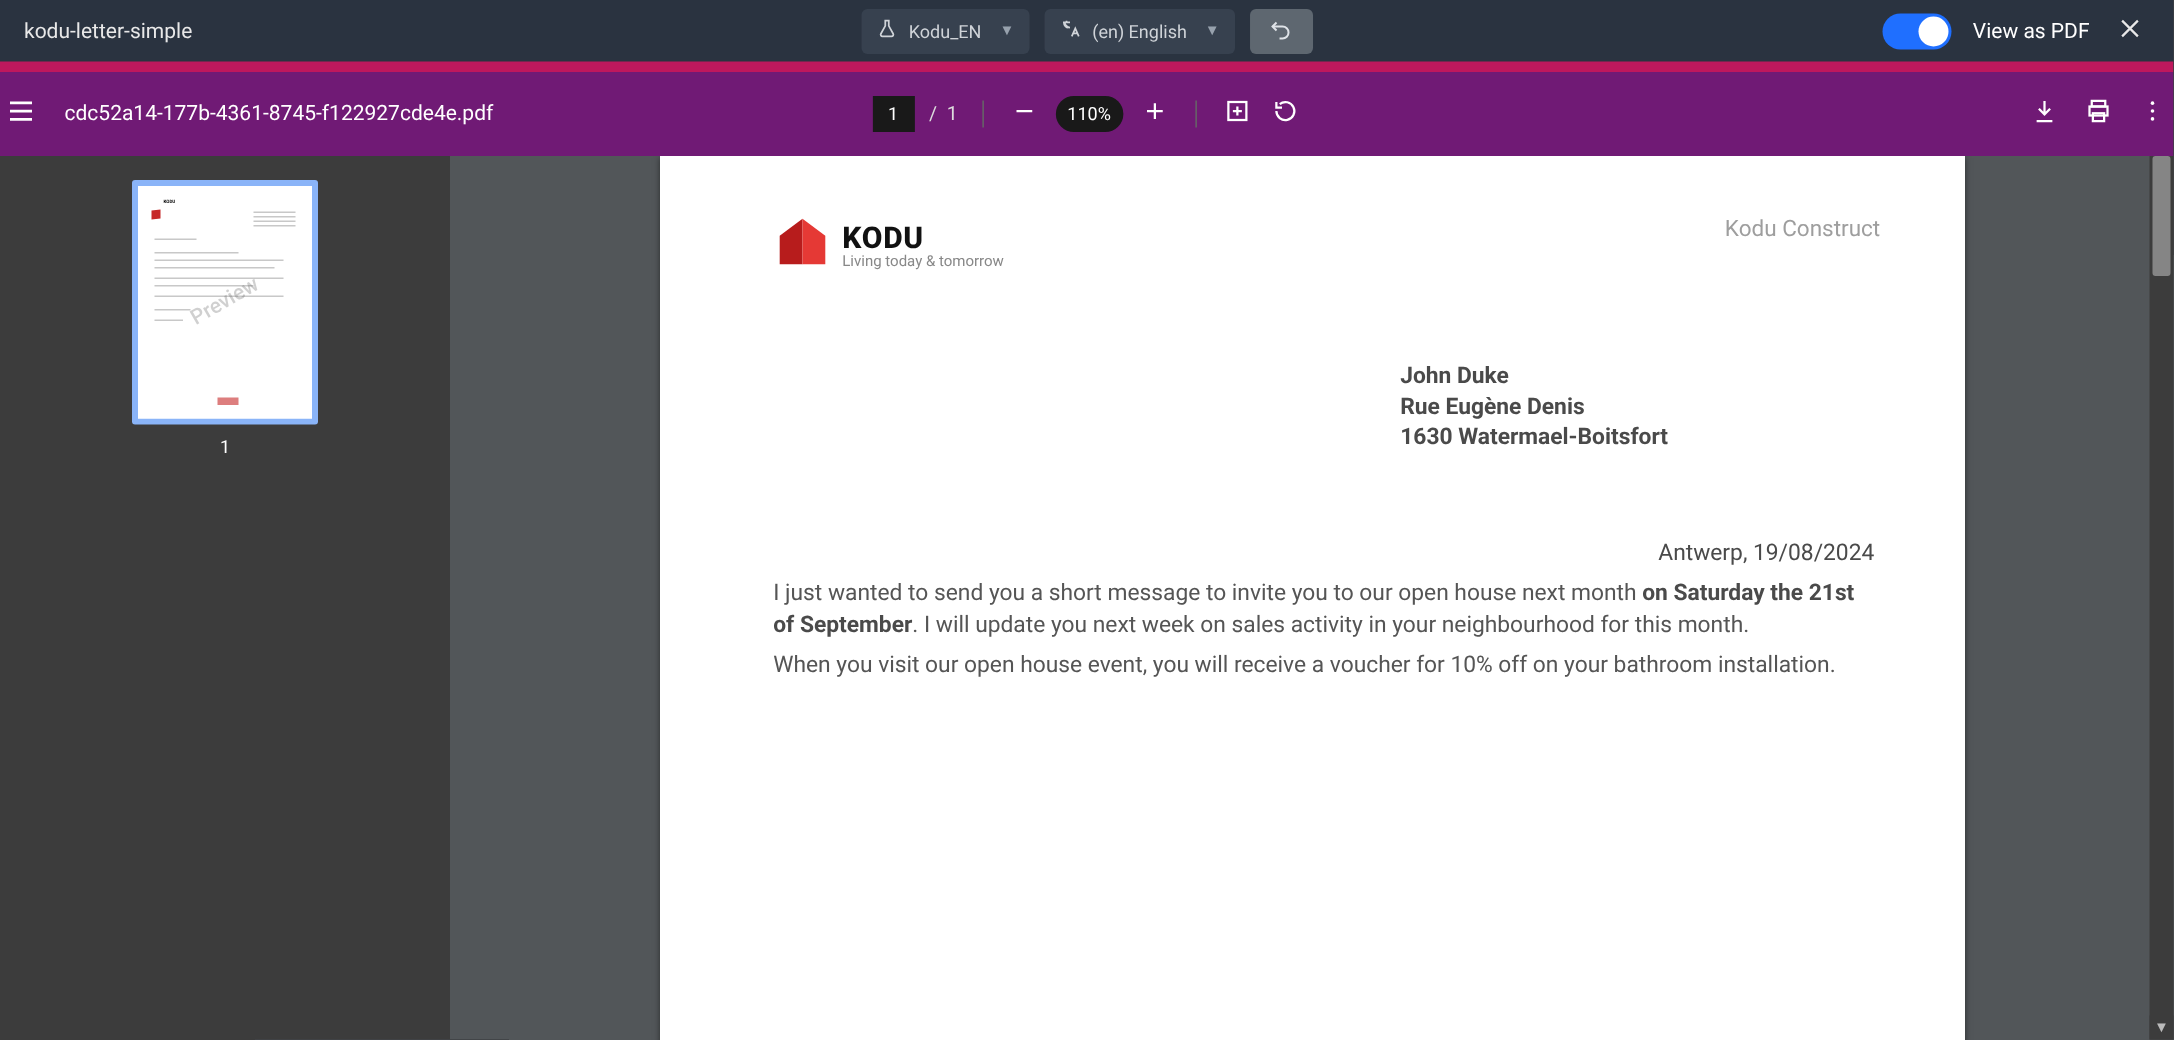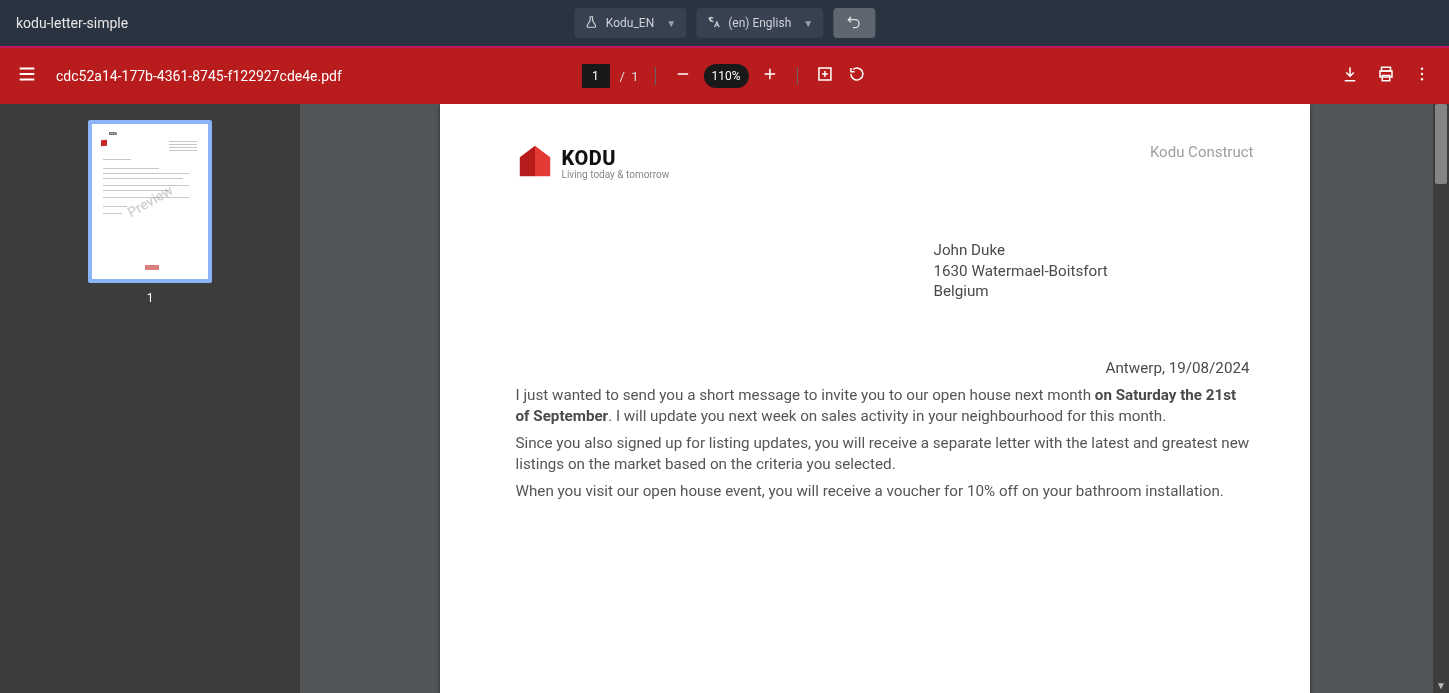--- a/index.html
+++ b/index.html
@@ -7,21 +7,21 @@
   body { background: #2a2a2e; color: #fff; }
 
   
   .app-bar {
     height: 48px;
     background: #2a3340;
     display: flex;
     align-items: center;
     padding: 0 16px;
     position: relative;
-    border-bottom: 2px solid #be185d;
+    border-bottom: 7px solid #be185d;
   }
   .app-title { font-size: 14px; color: #e8e8e8; }
   .app-center {
     position: absolute; left: 50%; transform: translateX(-50%);
     display: flex; align-items: flex-start; gap: 10px;
   }
   .dd {
     background: #37414f; border-radius: 4px; height: 30px;
     display: flex; align-items: center; gap: 8px; padding: 0 10px;
     font-size: 12px; color: #cfd3d8; cursor: pointer;
@@ -41,22 +41,22 @@
   .toggle .knob {
     position: absolute; right: 2px; top: 2px; width: 20px; height: 20px;
     background: #fff; border-radius: 50%;
   }
   .view-label { font-size: 14px; color: #fff; }
   .close-x { cursor: pointer; padding: 4px; }
   .close-x svg { width: 18px; height: 18px; }
 
   
   .pdf-toolbar {
-    height: 56px; background: #b91c1c;
-    display: flex; align-items: center; padding: 0 16px;
+    height: 56px; background: #701a75;
+    display: flex; align-items: center; padding: 0 3px;
     position: relative;
   }
   .pdf-left { display: flex; align-items: center; gap: 18px; }
   .hamburger { cursor: pointer; }
   .hamburger svg { width: 22px; height: 22px; }
   .file-name { font-size: 14px; color: #fff; }
   .pdf-center {
     position: absolute; left: 50%; transform: translateX(-50%);
     display: flex; align-items: center; gap: 10px;
   }
@@ -137,21 +137,21 @@
     font-size: 15.2px; line-height: 1.35;
   }
   .logo-row { display:flex; justify-content: space-between; align-items: flex-start; }
   .logo { display:flex; align-items:flex-end; gap:8px; }
   .logo .mark { width:38px; height:38px; position:relative; }
   .logo .mark svg { width:100%; height:100%; }
   .logo .word { display:flex; flex-direction:column; line-height:1; }
   .logo .brand { font-weight:800; font-size:20px; color:#111; letter-spacing:.5px; }
   .logo .tag { font-size:10px; color:#888; margin-top:2px; }
   .company-name { color:#9e9e9e; font-size:15px; }
-  .addr-block { margin-top: 60px; margin-left: 418px; color:#4a4a4a; line-height:1.35; }
+  .addr-block { margin-top: 60px; margin-left: 418px; color:#4a4a4a; line-height:1.35;font-weight:bold; }
   .date-line { margin-top: 56px; text-align: right; color:#4a4a4a; padding-right: 4px;}
   .salutation { margin-top: 54px; color:#4a4a4a; }
   .para { margin-top: 7px; color:#555; }
   .para.first { margin-top: 56px; }
   .strong { font-weight:700; color:#4a4a4a; }
 </style>
 </head>
 <body>
 
 <div class="app-bar">
@@ -180,20 +180,33 @@
     <div class="undo-btn">
       <span>
         <svg viewBox="0 0 24 24" fill="none" stroke="#dfe3e8" stroke-width="2">
             <path d="M3 10h10a6 6 0 0 1 0 12h-3"></path>
             <path d="M7 6l-4 4 4 4"></path>
           </svg>
       </span>
     </div>
   </div>
 
+  <div class="app-right">
+    <div class="toggle">
+      <div class="knob"></div>
+    </div>
+    <div class="view-label">View as PDF</div>
+    <div class="close-x">
+      <span>
+        <svg viewBox="0 0 24 24" stroke="#e8e8e8" stroke-width="2">
+            <path d="M5 5l14 14M19 5L5 19"></path>
+          </svg>
+      </span>
+    </div>
+  </div>
 </div>
 
 <div class="pdf-toolbar">
   <div class="pdf-left">
     <div class="hamburger">
       <span>
         <svg viewBox="0 0 24 24" stroke="#fff" stroke-width="2">
             <path d="M4 6h16M4 12h16M4 18h16"></path>
           </svg>
       </span>
@@ -298,33 +311,32 @@
           <div class="word">
             <span class="brand">KODU</span>
             <span class="tag">Living today &amp; tomorrow</span>
           </div>
         </div>
         <div class="company-name">Kodu Construct</div>
       </div>
 
       <div class="addr-block">
         <div>John Duke</div>
+        <div>Rue Eugène Denis</div>
         <div>1630 Watermael-Boitsfort</div>
-        <div>Belgium</div>
       </div>
 
       <div class="date-line">Antwerp, 19/08/2024</div>
 
 
 
       <div class="para">
         <span>I just wanted to send you a short message to invite you to our open house next month </span><span class="strong">on Saturday the 21st of September</span><span>. I will update you next week on sales activity in your neighbourhood for this month.</span>
       </div>
 
-      <div class="para">Since you also signed up for listing updates, you will receive a separate letter with the latest and greatest new listings on the market based on the criteria you selected.</div>
 
       <div class="para">When you visit our open house event, you will receive a voucher for 10% off on your bathroom installation.</div>
 
     </div>
 
     <div class="sb-track">
       <div class="sb-thumb"></div>
     </div>
     <div class="sb-btn">
       <span>▼</span>

